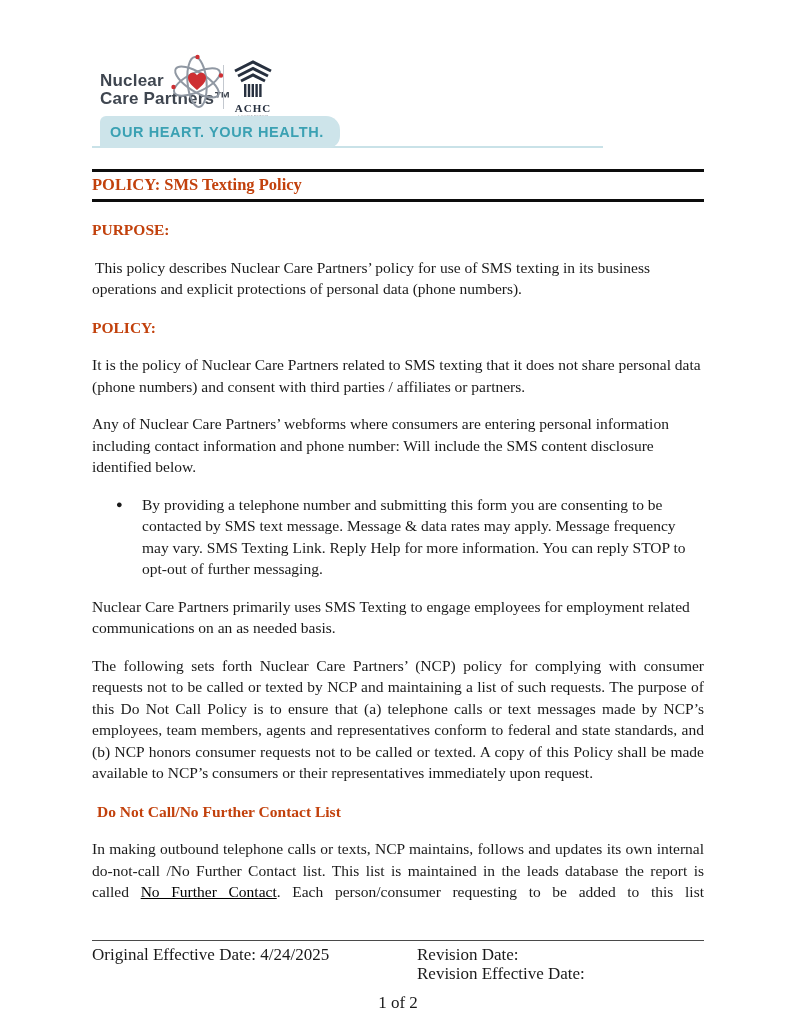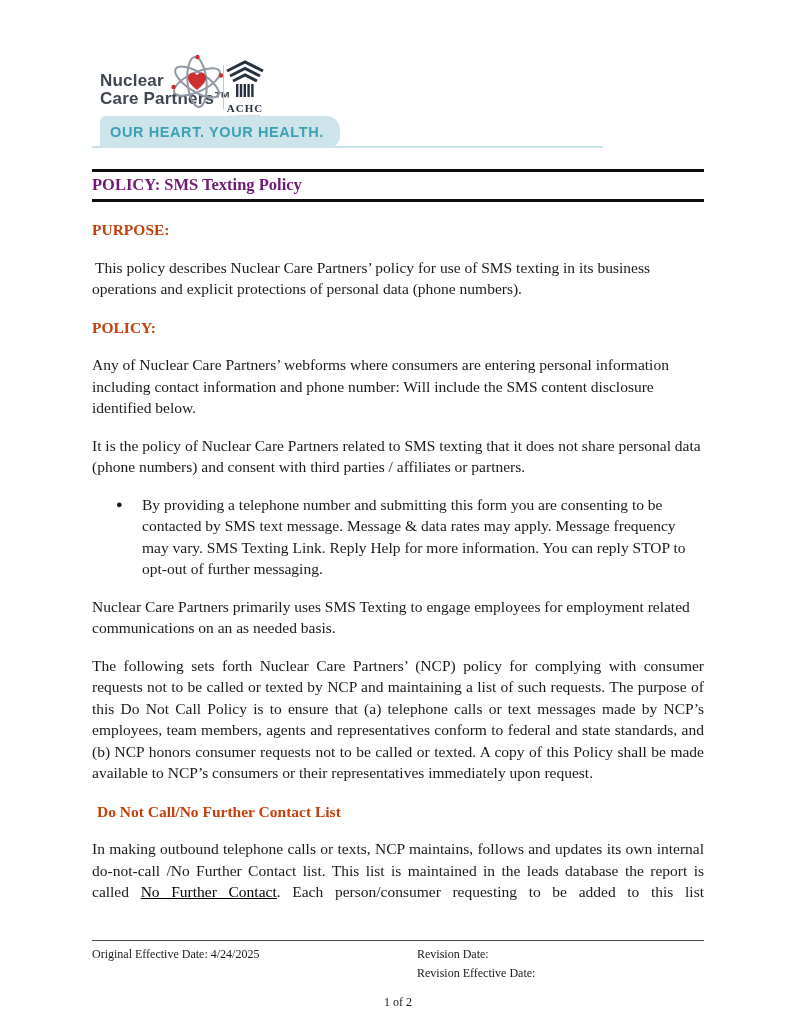--- a/index.html
+++ b/index.html
@@ -15,21 +15,21 @@
   .brand-text {
     position:absolute; left:100px; top:60px;
     font-family:"Liberation Sans","DejaVu Sans",sans-serif;
     font-weight:bold; color:#3f4650; font-size:17px; line-height:17px;
     letter-spacing:0.2px;
   }
   .brand-text .l2 { margin-top:1px; }
   .atom-svg { position:absolute; left:169px; top:40px; }
   .logo-sep { position:absolute; left:223px; top:53px; width:1px; height:44px; background:#c3c8cf; }
   .achc {
-    position:absolute; left:222px; top:47px; width:46px; text-align:center;
+    position:absolute; left:230px; top:47px; width:46px; text-align:center;
     font-family:"Liberation Serif","DejaVu Serif",serif; color:#27303f;
   }
   .achc-name { font-size:11px; font-weight:bold; letter-spacing:1px; margin-top:0px; }
   .achc-sub  { font-size:4px; color:#8d939c; letter-spacing:0.6px; }
 
   
   .tagline-row { position:absolute; left:92px; top:104px; width:511px; height:32px; }
   .tagline-line { position:absolute; left:0; bottom:0; width:100%; height:2px; background:#c9e2e8; }
   .tagline-badge {
     position:absolute; left:8px; top:0; height:32px; padding:0 16px 0 10px;
@@ -38,38 +38,38 @@
     font-family:"Liberation Sans","DejaVu Sans",sans-serif;
     font-weight:bold; font-size:14.5px; letter-spacing:0.6px; color:#3ba1b3;
     white-space:nowrap;
   }
 
   
   .content { position:absolute; left:92px; top:157px; width:612px; font-size:15.5px; line-height:21.5px; }
   .doc-title {
     border-top:3px solid #0d0d0d; border-bottom:3px solid #0d0d0d;
     font-weight:bold; font-size:16.5px; line-height:24px; padding:1px 0 2px;
-    color:#701a75;
+    color:#c2410c;
   }
   .h { font-weight:bold; color:#c2410c; margin-top:17px; }
   .p { margin-top:16px; }
   .just { text-align:justify; }
   .just-all { text-align:justify; text-align-last:justify; }
   .indent-sm { text-indent:3px; }
   .indent-h { padding-left:5px; }
   .bullet { display:flex; margin-top:16px; }
   .bullet-marker { margin-left:24px; width:26px; font-size:11px; line-height:21.5px; flex:none; }
   .bullet-text { flex:1; padding-right:17px; }
   .doc-link { color:#000000; text-decoration:underline; cursor:pointer; }
 
   
   .footer {
     position:absolute; left:92px; top:928px; width:612px;
     border-top:1px solid #4a4a4a; padding-top:4px;
-    font-size:12px; line-height:19px; color:#1a1a1a;
+    font-size:17px; line-height:19px; color:#1a1a1a;
   }
   .footer-row { display:flex; }
   .footer-left { width:325px; flex:none; }
   .page-num { text-align:center; margin-top:10px; }
 </style>
 </head>
 <body>
 
 <div class="page">
 
@@ -119,22 +119,22 @@
   </div>
 
   <div class="content">
 
     <div class="doc-title">POLICY: SMS Texting Policy</div>
 
     <div class="h">PURPOSE:</div>
     <div class="p indent-sm">This policy describes Nuclear Care Partners’ policy for use of SMS texting in its business operations and explicit protections of personal data (phone numbers).</div>
 
     <div class="h">POLICY:</div>
+    <div class="p">It is the policy of Nuclear Care Partners related to SMS texting that it does not share personal data (phone numbers) and consent with third parties / affiliates or partners.</div>
     <div class="p">Any of Nuclear Care Partners’ webforms where consumers are entering personal information including contact information and phone number: Will include the SMS content disclosure identified below.</div>
-    <div class="p">It is the policy of Nuclear Care Partners related to SMS texting that it does not share personal data (phone numbers) and consent with third parties / affiliates or partners.</div>
 
     <div class="bullet">
       <div class="bullet-marker">●</div>
       <div class="bullet-text">By providing a telephone number and submitting this form you are consenting to be contacted by SMS text message. Message &amp; data rates may apply. Message frequency may vary. SMS Texting Link. Reply Help for more information. You can reply STOP to opt-out of further messaging.</div>
     </div>
 
     <div class="p">Nuclear Care Partners primarily uses SMS Texting to engage employees for employment related communications on an as needed basis.</div>
 
     <div class="p just">The following sets forth Nuclear Care Partners’ (NCP) policy for complying with consumer requests not to be called or texted by NCP and maintaining a list of such requests.  The purpose of this Do Not Call Policy is to ensure that (a) telephone calls or text messages made by NCP’s employees, team members, agents and representatives conform to federal and state standards, and (b) NCP honors consumer requests not to be called or texted.  A copy of this Policy shall be made available to NCP’s consumers or their representatives immediately upon request.</div>
 

